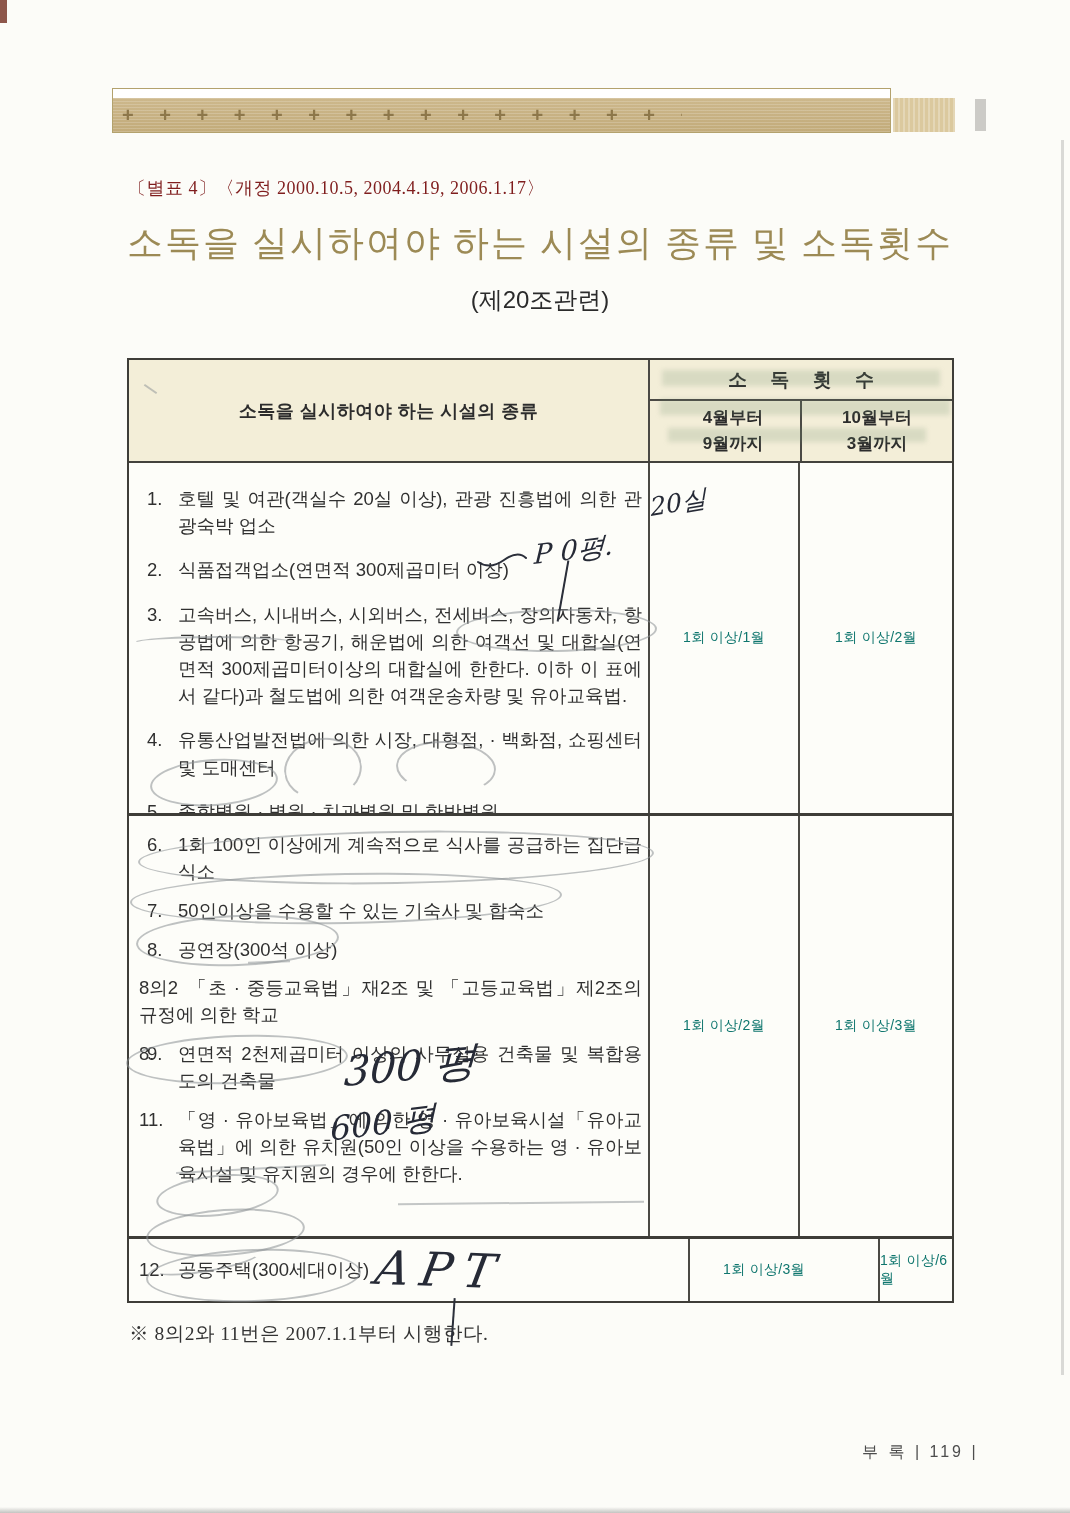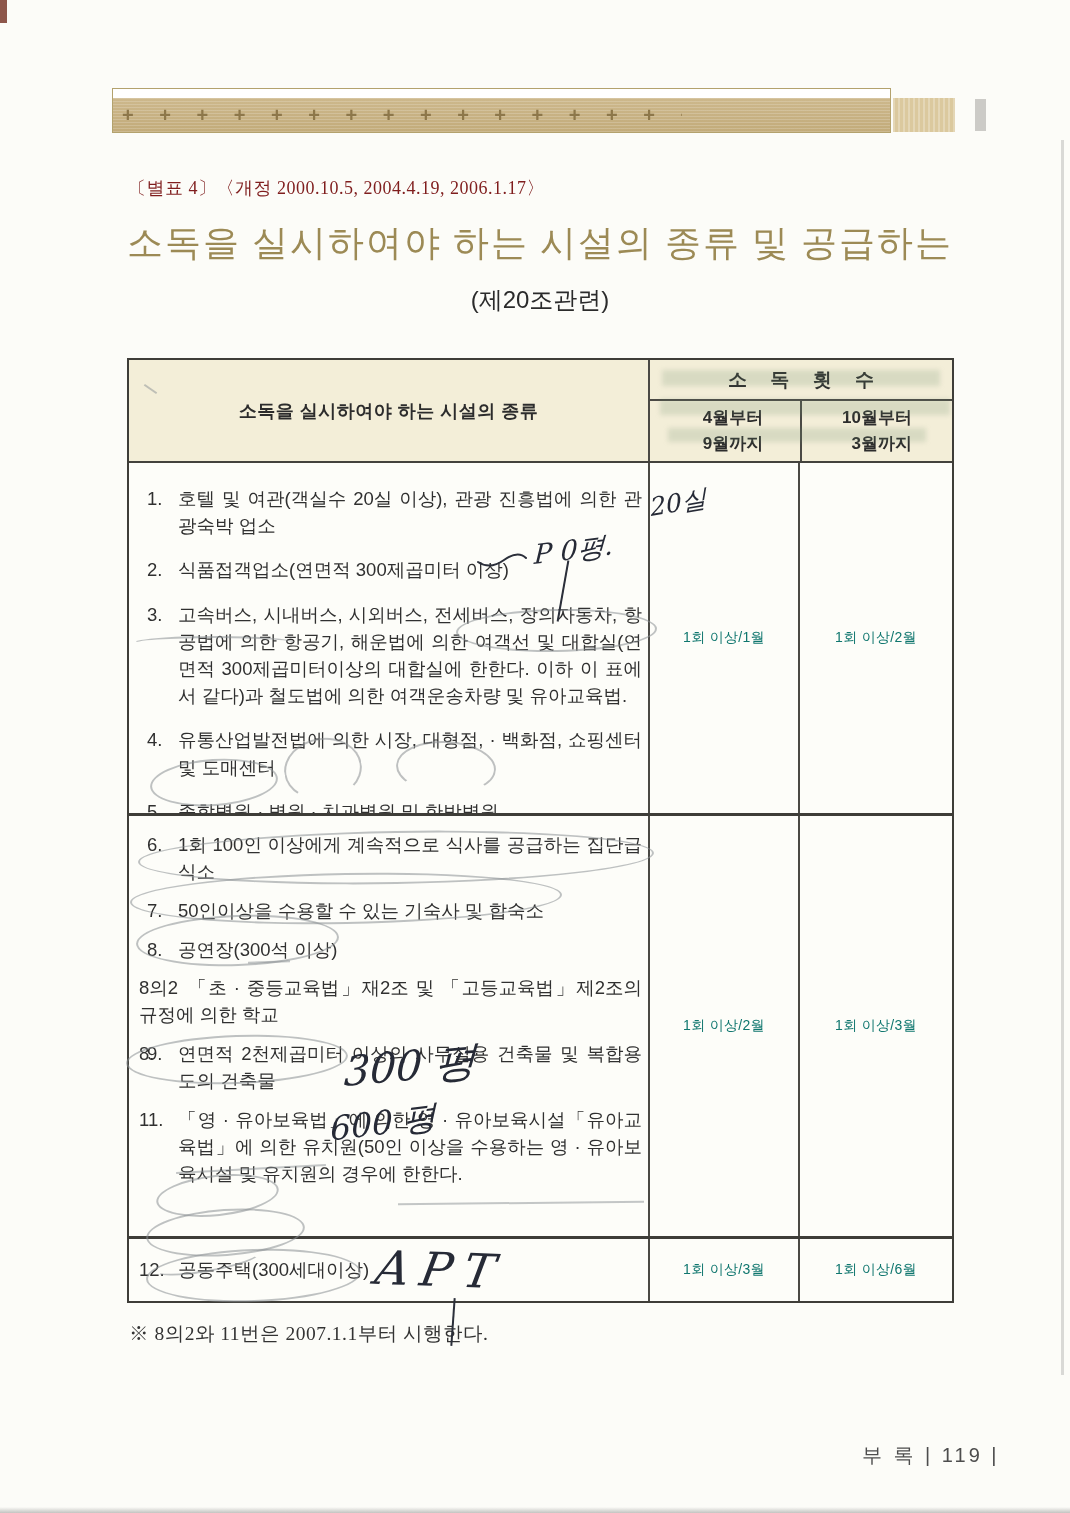--- a/index.html
+++ b/index.html
@@ -72,24 +72,24 @@
     display:flex; align-items:center; justify-content:center;
     font-size:19px; font-weight:bold; letter-spacing:9px; color:#2c2c2c;
     padding-left:9px;
   }
   .freq-sub { flex:1; display:flex; }
   .freq-sub .scell {
     display:flex; align-items:center; justify-content:center; text-align:center;
     font-size:17px; font-weight:bold; line-height:1.55; color:#2c2c2c;
   }
   .freq-sub .s1 { flex:0 0 150px;padding-left:16px; }
-  .freq-sub .s2 { flex:1; border-left:2px solid #4a4944;text-align:right; }
+  .freq-sub .s2 { flex:1; border-left:2px solid #4a4944; }
 
   .trow { display:flex; border-bottom:3px solid #3e3d38; }
-  .trow:last-child { border-bottom:none; }
+  .trow:last-child { border-bottom:none;gap:40px; }
   .cell-items { width:519px; padding:22px 6px 6px 10px; overflow:hidden; }
   .cell-freq {
     flex:0 0 150px; border-left:2px solid #4a4944;
     display:flex; align-items:center; justify-content:center;
     font-size:14px; color:#0f766e; letter-spacing:0.3px;
   }
   .cell-freq.second { flex:1; }
   .row1 { height:353px; }
   .row2 { height:423px; }
   .row3 { height:62px; }
@@ -109,21 +109,21 @@
   .item.noindent .num { position:static; margin-right:8px; }
 
   
   .footnote {
     position:absolute; left:129px; top:1320px;
     font-family:"Liberation Serif", serif; font-size:19.5px; color:#333;
     letter-spacing:0.5px;
   }
   .page-footer {
     position:absolute; left:862px; top:1442px;
-    font-size:20px; letter-spacing:3px; color:#4d4d4d;
+    font-size:16px; letter-spacing:3px; color:#4d4d4d;
   }
 
   
   .hw {
     position:absolute; font-family:"DejaVu Serif", serif; font-style:italic;
     color:#262a36; white-space:nowrap; z-index:6; line-height:1;
   }
   .hw-rooms  { left:650px; top:490px; font-size:25px; transform:rotate(-10deg) skewX(-6deg); }
   .hw-p0     { left:534px; top:536px; font-size:27px; transform:rotate(-7deg) skewX(-10deg); }
   .hw-300    { left:344px; top:1046px; font-size:41px; transform:rotate(-5deg) skewX(-8deg); }
@@ -176,21 +176,21 @@
 <div class="band-tan"></div>
 <div class="plus-row">+ + + + + + + + + + + + + + + + + + + +</div>
 <div class="band-block1"></div>
 <div class="band-block2"></div>
 
 <div class="bleed bleed1"></div>
 <div class="bleed bleed2"></div>
 <div class="bleed bleed3"></div>
 
 <div class="edition-label">〔별표 4〕〈개정 2000.10.5, 2004.4.19, 2006.1.17〉</div>
-<div class="doc-title">소독을 실시하여야 하는 시설의 종류 및 공급하는</div>
+<div class="doc-title">소독을 실시하여야 하는 시설의 종류 및 소독횟수</div>
 <div class="doc-subtitle">(제20조관련)</div>
 
 <div class="dz-table">
   <div class="thead">
     <div class="facility-h">소독을 실시하여야 하는 시설의 종류</div>
     <div class="freq-wrap">
       <div class="freq-title">소 독 횟 수</div>
       <div class="freq-sub">
         <div class="scell s1">
           <span><span>4월부터</span><br>

